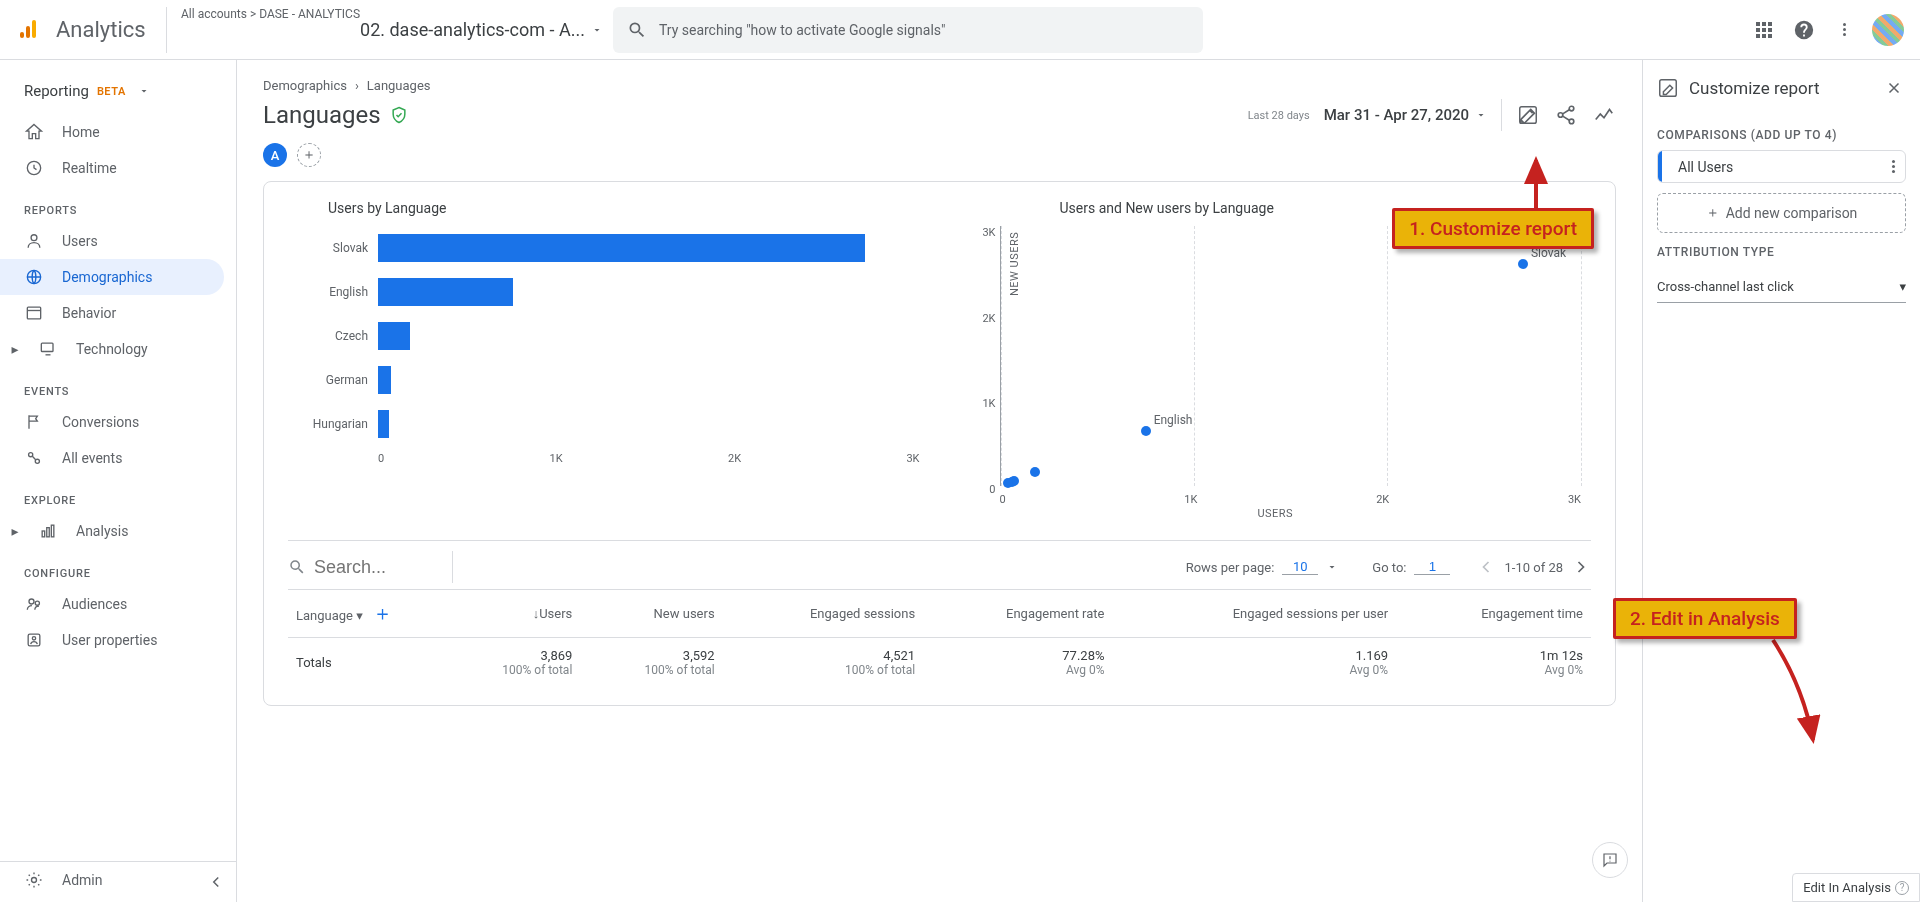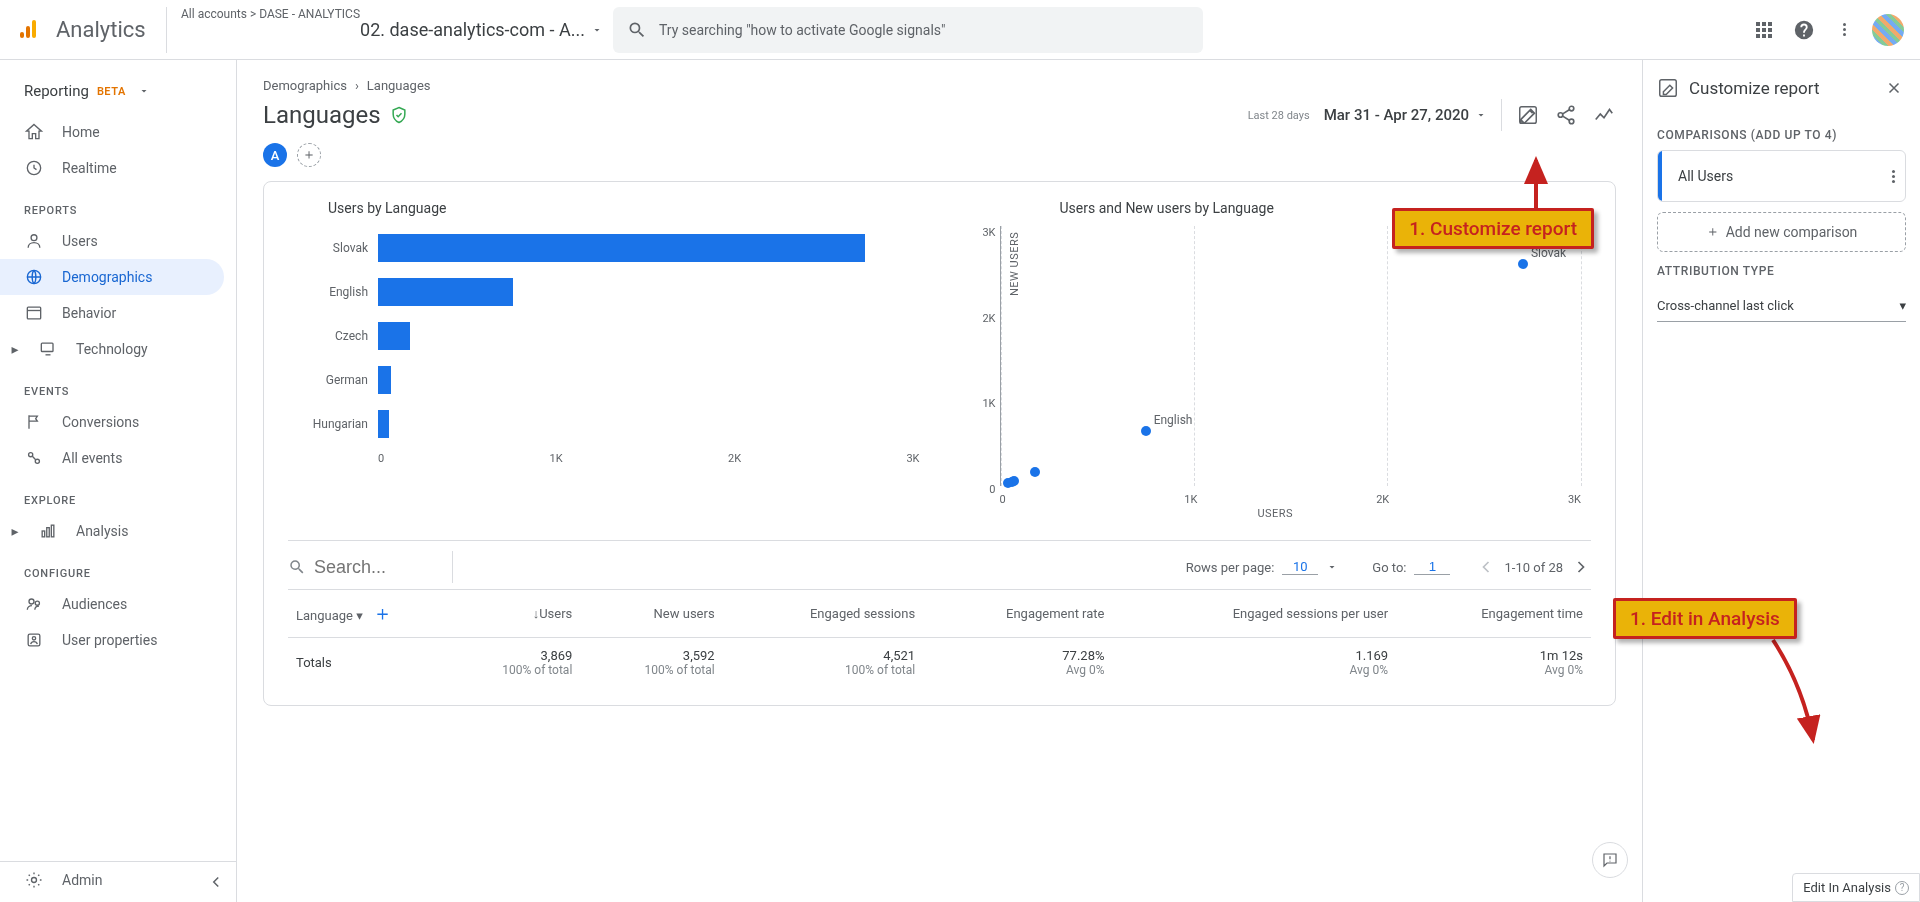--- a/index.html
+++ b/index.html
@@ -66,21 +66,21 @@
 .data-table { width: 100%; border-collapse: collapse; margin-top: 6px; font-size: 13px; }
 .data-table th, .data-table td { padding: 10px 8px; text-align: right; border-top: 1px solid #dadce0; color: #3c4043; }
 .data-table th { font-weight: 400; color: #5f6368; }
 .data-table th:first-child, .data-table td:first-child { text-align: left; }
 .sub { color: #80868b; font-size: 12px; display:block; }
 .plus-col { color:#1a73e8; font-size:20px; font-weight:400;}
 .rpanel { width: 278px; border-left: 1px solid #dadce0; display: flex; flex-direction: column; position:relative;}
 .rpanel-h { display: flex; align-items: center; gap: 10px; padding: 16px 14px; font-size: 17px; color: #3c4043; }
 .rpanel-h .close { margin-left: auto; }
 .rpanel-sec-label { font-size: 12px; letter-spacing: 0.6px; color: #5f6368; padding: 12px 14px 8px; font-weight: 500; }
-.comp-item { display: flex; align-items: center; gap: 8px; margin: 0 14px; border: 1px solid #dadce0; border-radius: 6px; height: 52px; padding: 0 6px 0 0; position: relative; overflow: hidden; }
+.comp-item { display: flex; align-items: center; gap: 8px; margin: 0 14px; border: 1px solid #dadce0; border-radius: 6px; height: 33px; padding: 0 6px 0 0; position: relative; overflow: hidden; }
 .comp-item::before { content: ""; width: 4px; align-self: stretch; background: #1a73e8; }
 .comp-text { flex: 1; padding-left: 8px; font-size: 14px; }
 .dots-v { display: flex; flex-direction: column; gap: 2px; padding: 4px; }
 .dots-v span { width: 3px; height: 3px; background: #5f6368; border-radius: 50%; }
 .add-comp { margin: 10px 14px 0; border: 1px dashed #9aa0a6; border-radius: 6px; height: 40px; display: flex; align-items: center; justify-content: center; gap: 6px; color: #5f6368; font-size: 14px; }
 .attr-select { margin: 4px 14px; display: flex; align-items: center; border-bottom: 1px solid #9aa0a6; height: 32px; font-size: 13px; }
 .attr-select .caret { margin-left: auto; }
 .callout { position: absolute; border: 3px solid #c5221f; background:#eab308; border-radius: 2px; padding: 6px 14px; color: #c5221f; font-size: 19px; font-weight: 500; box-shadow: 4px 4px 4px rgba(0,0,0,0.3); z-index: 50; }
 .arrow { position: absolute; z-index: 49; }
 .edit-analysis-btn { position:absolute; bottom:0; right:0; border:1px solid #dadce0; border-radius:4px 0 0 0; padding:6px 10px; font-size:13px; display:flex; align-items:center; gap:4px; background:#fff;}
@@ -483,21 +483,21 @@
       <div class="add-comp">
         <span>＋</span>
         <span>Add new comparison</span>
       </div>
       <div class="rpanel-sec-label">ATTRIBUTION TYPE</div>
       <div class="attr-select">
         <span>Cross-channel last click</span>
         <span class="caret">▾</span>
       </div>
 
-      <div class="callout" style="top:538px; left:-30px;">1. Edit in Analysis</div>
+      <div class="callout" style="top:538px; left:-30px;">2. Edit in Analysis</div>
       <svg class="arrow" style="top:576px; left:120px;" width="60" height="110">
           <defs>
             <marker id="ah2" markerWidth="8" markerHeight="8" refX="6" refY="3" orient="auto">
               <path d="M0,0 L7,3 L0,6 z" fill="#c5221f"></path>
             </marker>
           </defs>
           <path d="M10 4 Q40 50 50 104" stroke="#c5221f" stroke-width="4" fill="none" marker-end="url(#ah2)"></path>
         </svg>
 
       <div class="edit-analysis-btn">

